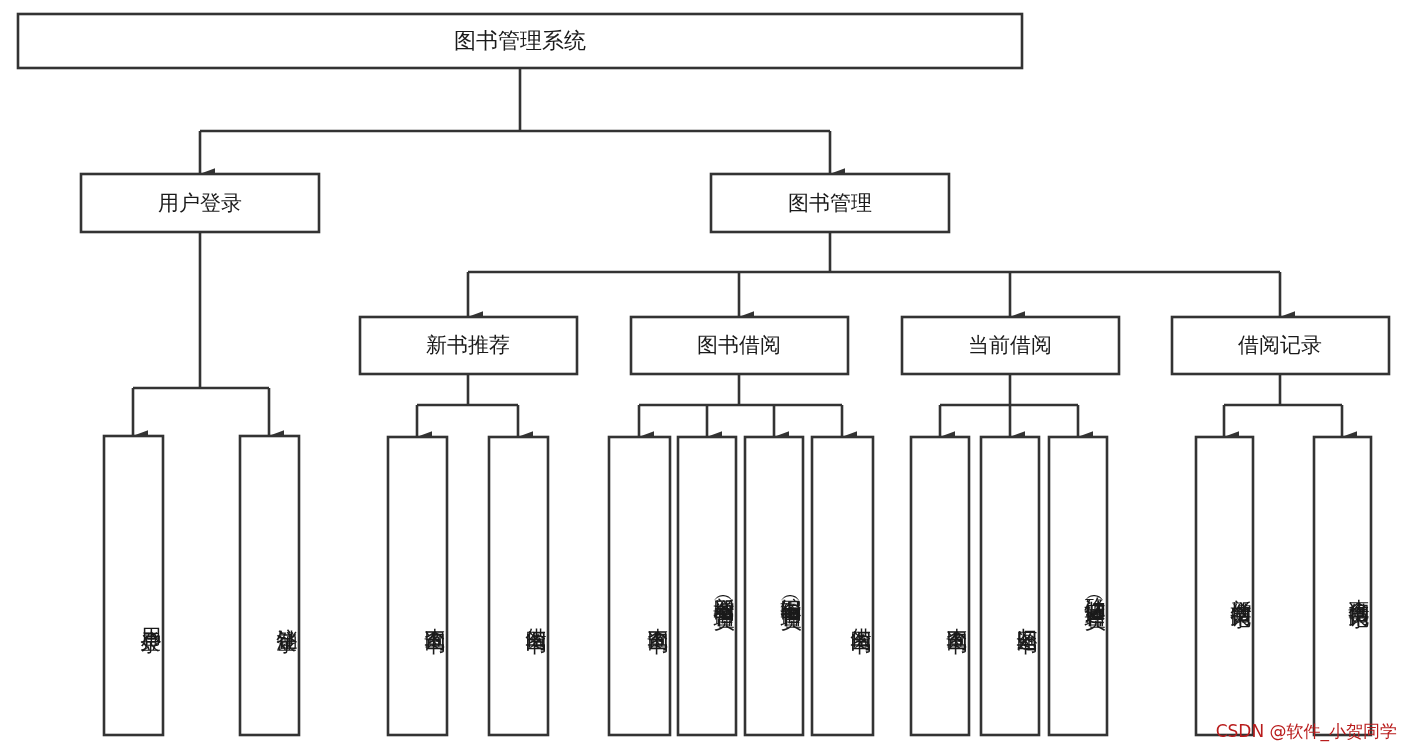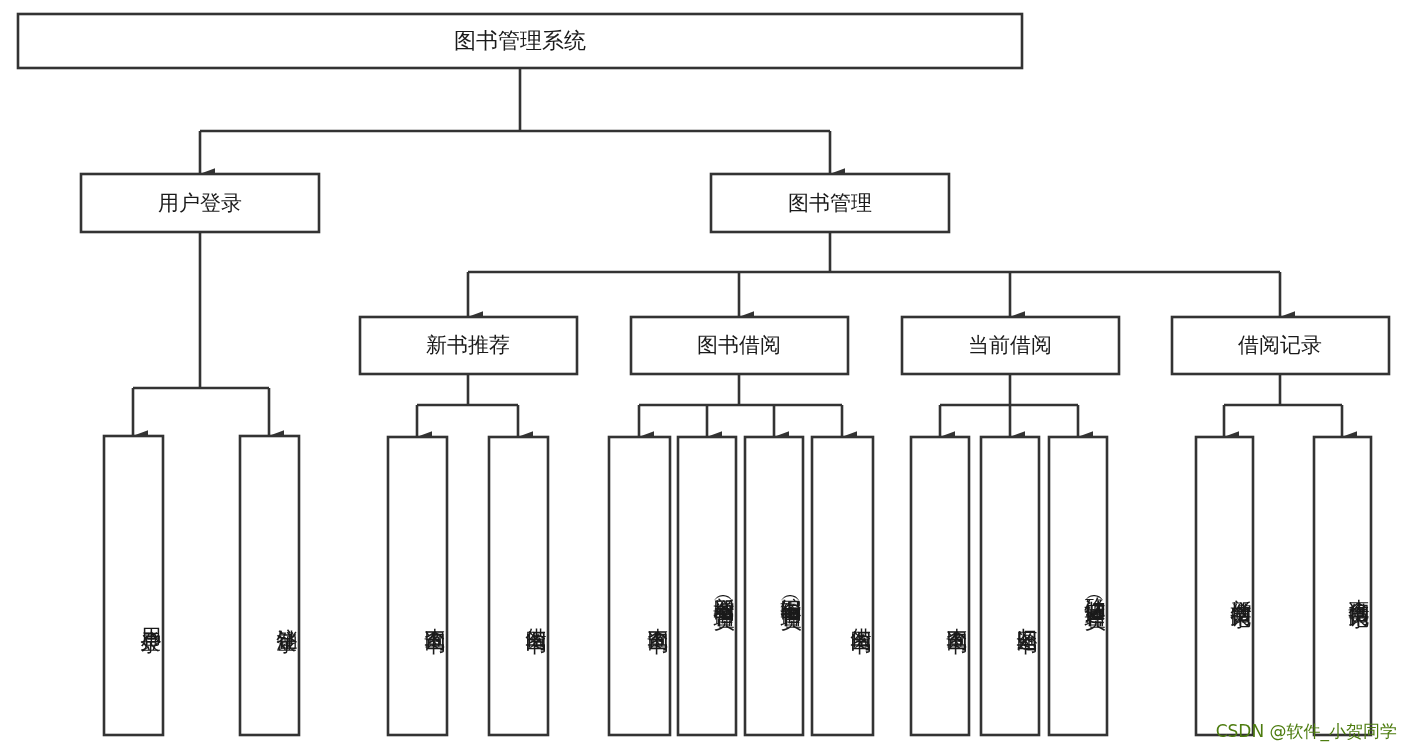--- a/index.html
+++ b/index.html
@@ -69,21 +69,21 @@
     justify-content: center;
     white-space: nowrap;
     pointer-events: none;
   }
   .watermark {
     position: absolute;
     right: 8px;
     bottom: 4px;
     font-family: "DejaVu Sans", "Liberation Sans", sans-serif;
     font-size: 17px;
-    color: #4d7c0f;
+    color: #b91c1c;
     white-space: nowrap;
     user-select: none;
   }
 </style>
 </head>
 <body>
 
 <div id="diagram-root">
 
   <svg id="tree-svg" viewBox="0 0 1405 747">

